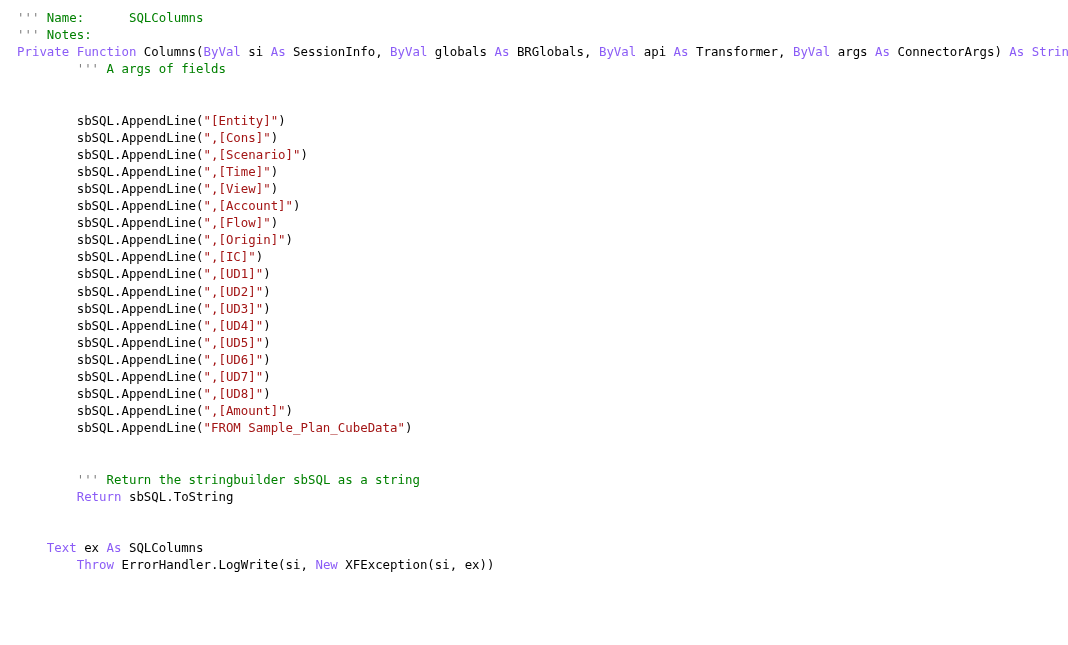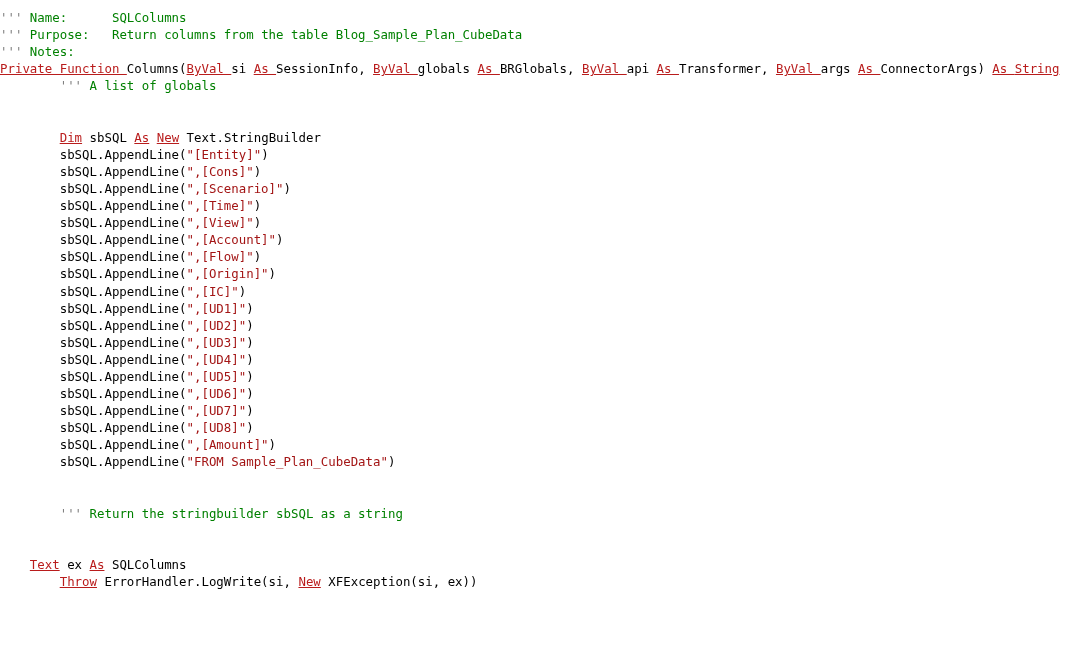--- a/index.html
+++ b/index.html
@@ -21,52 +21,51 @@
     height: 645px;
     background: #ffffff;
   }
   .code-line {
     height: 17.1px;
     line-height: 17.1px;
     font-size: 12.4px;
     white-space: pre;
     letter-spacing: 0px;
     color: #000000;
+    padding-left: 17px;
   }
   .code-line.blank { color: transparent; }
 
   
   .tok-plain   { color: #000000; }
-  .tok-kw      { color: #b91c1c; text-decoration: underline; }
+  .tok-kw      { color: #8b5cf6; }
   .tok-comment { color: #008000; }
   .tok-cmtmark { color: #808080; }
   .tok-string  { color: #a31515; }
 </style>
 </head>
 <body>
 
 <div id="code-view">
 
   <div class="code-line"><span class="tok-cmtmark">'''</span><span class="tok-comment"> </span><span class="tok-comment">Name:</span><span class="tok-comment">      </span><span class="tok-comment">SQLColumns</span></div>
 
-  <div class="code-line"><span class="tok-cmtmark">'''</span><span class="tok-comment"> </span><span class="tok-comment">Purpose:</span><span class="tok-comment">   </span><span class="tok-comment">Return columns from the table Blog_Sample_Plan_CubeData</span></div>
 
 
 
   <div class="code-line"><span class="tok-cmtmark">'''</span><span class="tok-comment"> </span><span class="tok-comment">Notes:</span></div>
 
   <div class="code-line"><span class="tok-kw">Private Function </span><span class="tok-plain">Columns</span><span class="tok-plain">(</span><span class="tok-kw">ByVal </span><span class="tok-plain">si</span><span class="tok-plain"> </span><span class="tok-kw">As </span><span class="tok-plain">SessionInfo</span><span class="tok-plain">, </span><span class="tok-kw">ByVal </span><span class="tok-plain">globals</span><span class="tok-plain"> </span><span class="tok-kw">As </span><span class="tok-plain">BRGlobals</span><span class="tok-plain">, </span><span class="tok-kw">ByVal </span><span class="tok-plain">api</span><span class="tok-plain"> </span><span class="tok-kw">As </span><span class="tok-plain">Transformer</span><span class="tok-plain">, </span><span class="tok-kw">ByVal </span><span class="tok-plain">args</span><span class="tok-plain"> </span><span class="tok-kw">As </span><span class="tok-plain">ConnectorArgs</span><span class="tok-plain">) </span><span class="tok-kw">As </span><span class="tok-kw">String</span></div>
 
 
-  <div class="code-line"><span class="tok-plain">        </span><span class="tok-cmtmark">'''</span><span class="tok-comment"> </span><span class="tok-comment">A list of globals</span></div>
+  <div class="code-line"><span class="tok-plain">        </span><span class="tok-cmtmark">'''</span><span class="tok-comment"> </span><span class="tok-comment">A args of fields</span></div>
 
   <div class="code-line blank"> </div>
   <div class="code-line blank"> </div>
 
-  <div class="code-line"><span class="tok-plain">        </span><span class="tok-kw">Dim</span><span class="tok-plain"> </span><span class="tok-plain">sbSQL</span><span class="tok-plain"> </span><span class="tok-kw">As</span><span class="tok-plain"> </span><span class="tok-kw">New</span><span class="tok-plain"> </span><span class="tok-plain">Text.StringBuilder</span></div>
 
   <div id="append-lines-container">
       <div class="code-line"><span class="tok-plain">        </span><span class="tok-plain">sbSQL.AppendLine(</span><span class="tok-string">"[Entity]"</span><span class="tok-plain">)</span></div>
       <div class="code-line"><span class="tok-plain">        </span><span class="tok-plain">sbSQL.AppendLine(</span><span class="tok-string">",[Cons]"</span><span class="tok-plain">)</span></div>
       <div class="code-line"><span class="tok-plain">        </span><span class="tok-plain">sbSQL.AppendLine(</span><span class="tok-string">",[Scenario]"</span><span class="tok-plain">)</span></div>
       <div class="code-line"><span class="tok-plain">        </span><span class="tok-plain">sbSQL.AppendLine(</span><span class="tok-string">",[Time]"</span><span class="tok-plain">)</span></div>
       <div class="code-line"><span class="tok-plain">        </span><span class="tok-plain">sbSQL.AppendLine(</span><span class="tok-string">",[View]"</span><span class="tok-plain">)</span></div>
       <div class="code-line"><span class="tok-plain">        </span><span class="tok-plain">sbSQL.AppendLine(</span><span class="tok-string">",[Account]"</span><span class="tok-plain">)</span></div>
       <div class="code-line"><span class="tok-plain">        </span><span class="tok-plain">sbSQL.AppendLine(</span><span class="tok-string">",[Flow]"</span><span class="tok-plain">)</span></div>
       <div class="code-line"><span class="tok-plain">        </span><span class="tok-plain">sbSQL.AppendLine(</span><span class="tok-string">",[Origin]"</span><span class="tok-plain">)</span></div>
@@ -81,20 +80,21 @@
       <div class="code-line"><span class="tok-plain">        </span><span class="tok-plain">sbSQL.AppendLine(</span><span class="tok-string">",[UD8]"</span><span class="tok-plain">)</span></div>
       <div class="code-line"><span class="tok-plain">        </span><span class="tok-plain">sbSQL.AppendLine(</span><span class="tok-string">",[Amount]"</span><span class="tok-plain">)</span></div>
       <div class="code-line"><span class="tok-plain">        </span><span class="tok-plain">sbSQL.AppendLine(</span><span class="tok-string">"FROM Sample_Plan_CubeData"</span><span class="tok-plain">)</span></div>
     </div>
 
   <div class="code-line blank"> </div>
   <div class="code-line blank"> </div>
 
   <div class="code-line"><span class="tok-plain">        </span><span class="tok-cmtmark">'''</span><span class="tok-comment"> </span><span class="tok-comment">Return the stringbuilder sbSQL as a string</span></div>
 
+  <div class="code-line"><span class="tok-plain">        </span><span class="tok-kw">Return</span><span class="tok-plain"> </span><span class="tok-plain">sbSQL.ToString</span></div>
 
   <div class="code-line blank"> </div>
   <div class="code-line blank"> </div>
 
   <div class="code-line"><span class="tok-plain">    </span><span class="tok-kw">Text</span><span class="tok-plain"> </span><span class="tok-plain">ex</span><span class="tok-plain"> </span><span class="tok-kw">As</span><span class="tok-plain"> </span><span class="tok-plain">SQLColumns</span></div>
 
   <div class="code-line"><span class="tok-plain">        </span><span class="tok-kw">Throw</span><span class="tok-plain"> </span><span class="tok-plain">ErrorHandler.LogWrite(si, </span><span class="tok-kw">New</span><span class="tok-plain"> XFException(si, ex))</span></div>
 
 </div>
 

